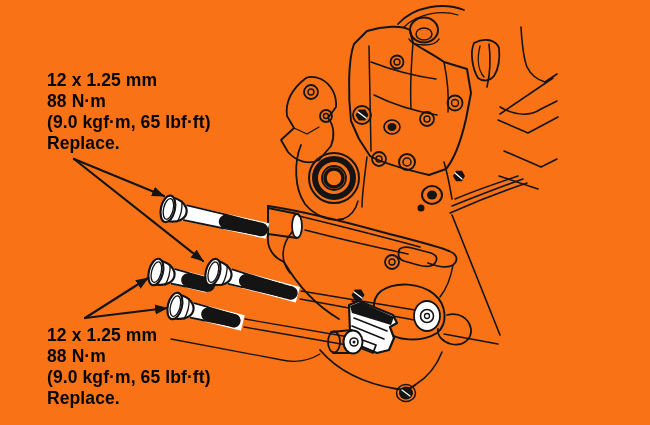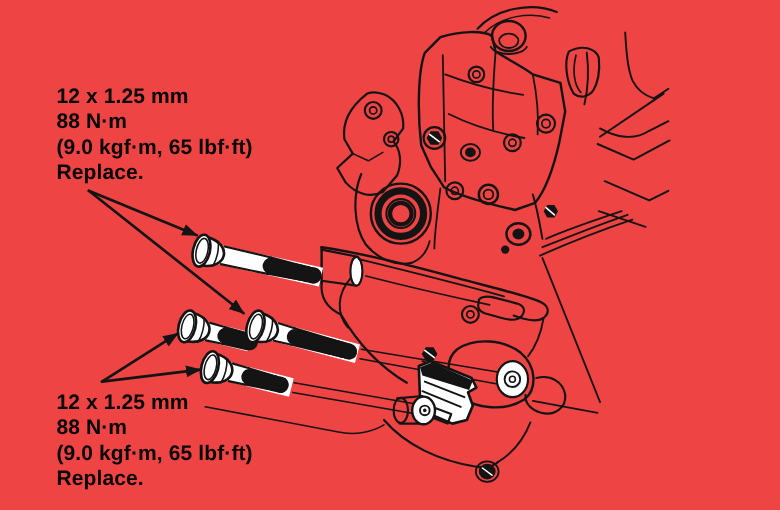--- a/index.html
+++ b/index.html
@@ -1,17 +1,17 @@
 <!DOCTYPE html>
 <html><head>
 <meta charset="utf-8">
 <style>
   html,body{margin:0;padding:0;background:#ffffff;}
   .canvas{
-    position:relative;width:650px;height:425px;background:#ef4444;overflow:hidden;
+    position:relative;width:650px;height:425px;background:#f97316;overflow:hidden;
     font-family:"Liberation Sans", sans-serif;
   }
   .diagram-svg{position:absolute;left:0;top:0;width:650px;height:425px;}
   .label{
     position:absolute;color:#050505;font-weight:bold;font-size:17.5px;line-height:21px;
     letter-spacing:0.1px;white-space:nowrap;
   }
   .label-top{left:47px;top:70px;}
   .label-bottom{left:47px;top:325px;}
 </style>

